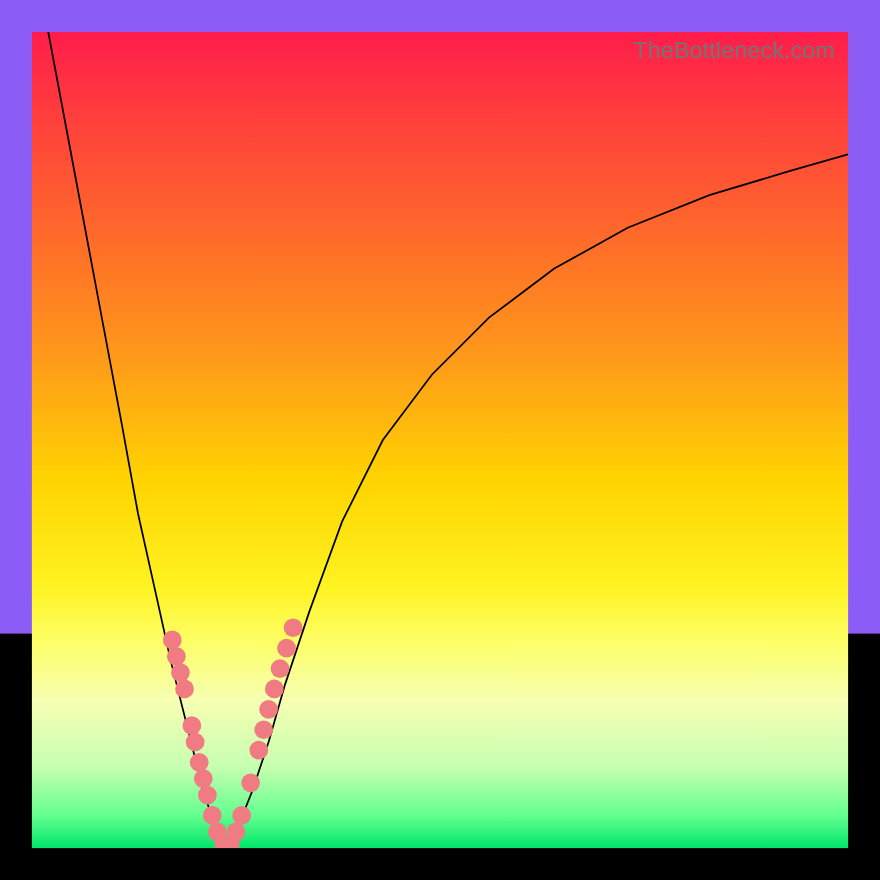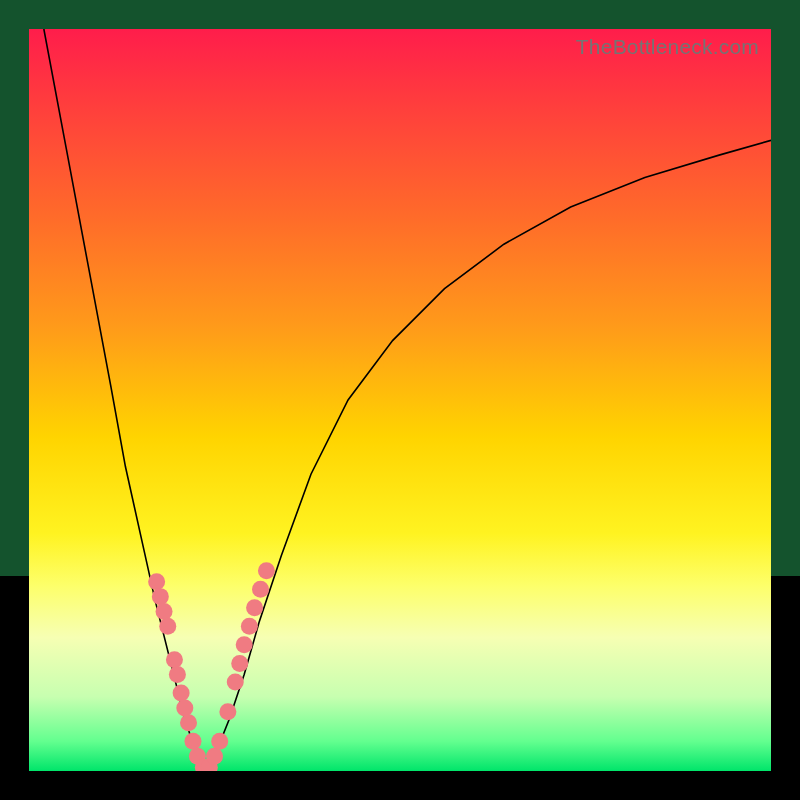--- a/index.html
+++ b/index.html
@@ -8,21 +8,21 @@
     width: 800px;
     height: 800px;
     overflow: hidden;
     background: #000;
     font-family: Arial, Helvetica, sans-serif;
   }
   .frame {
     position: absolute;
     left: 0; top: 0;
     width: 800px; height: 576px;
-    background: #14532d;
+    background: #8b5cf6;
   }
   .plot {
     position: absolute;
     left: 29px;
     top: 29px;
     width: 742px;
     height: 742px;
     background: linear-gradient(to bottom,
       #ff1d4b 0%,
       #ff3d3d 10%,

